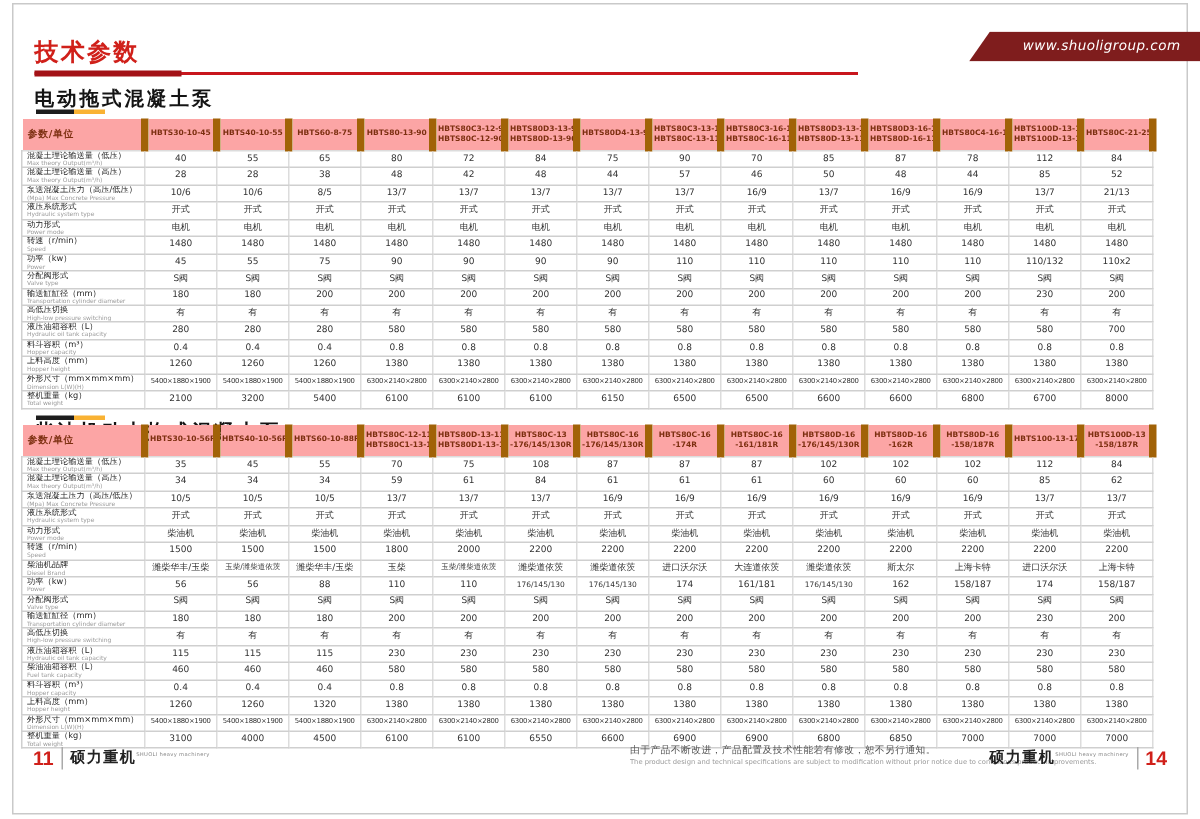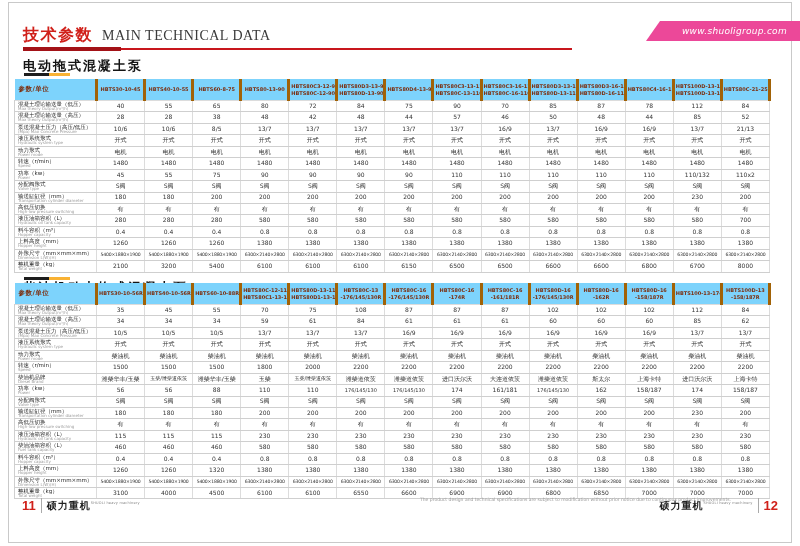--- a/index.html
+++ b/index.html
@@ -1,20 +1,20 @@
 <!DOCTYPE html>
 <html><head>
 <meta charset="utf-8">
 <style>
   html,body{margin:0;padding:0;}
   body{width:800px;height:546px;position:relative;background:#fff;overflow:hidden;
        font-family:"DejaVu Sans","Liberation Sans",sans-serif;}
   .frame{position:absolute;left:8px;right:8px;top:2px;bottom:3px;border:1px solid #c9c9c9;}
   
-  .banner{position:absolute;top:21px;right:0;width:154px;height:20px;background:#ec4899;
+  .banner{position:absolute;top:21px;right:0;width:154px;height:20px;background:#7f1d1d;
           clip-path:polygon(14px 0,100% 0,100% 100%,0 100%);
           display:flex;align-items:center;justify-content:flex-end;padding-right:13px;box-sizing:border-box;}
   .banner span{color:#fff;font-size:9px;font-style:italic;letter-spacing:.3px;}
   
   .title{position:absolute;left:23px;top:25px;display:flex;align-items:baseline;gap:9px;}
   .title .zh{font-size:16px;font-weight:bold;color:#d0201a;letter-spacing:1.5px;}
   .title .en{font-size:14px;color:#3b3b3b;font-family:"Liberation Serif","DejaVu Serif",serif;letter-spacing:.5px;}
   .rule{position:absolute;left:23px;top:48px;width:549px;height:2px;background:#c8161d;}
   .rule-thick{position:absolute;left:23px;top:47px;width:98px;height:4px;background:#a31217;}
   
@@ -23,22 +23,22 @@
   #sec2{top:279px}
   .accent{position:absolute;left:24px;width:46px;height:3px;
           background:linear-gradient(90deg,#1d1d1d 0 55%,#f9b233 55% 100%);}
   #acc1{top:73px}
   #acc2{top:277px}
   
   table.spec{position:absolute;left:14px;width:757px;border-collapse:collapse;table-layout:fixed;
              border-bottom:1px solid #9f9f9f;}
   #table1{top:79px}
   #table2{top:283px}
-  th{background:#7dd3fc;color:#7c2f10;font-weight:bold;font-size:5px;height:21px;padding:0 1px;
-     border-right:3px solid #a16207;vertical-align:middle;line-height:1.25;overflow:hidden;}
+  th{background:#fca5a5;color:#7c2f10;font-weight:bold;font-size:5px;height:21px;padding:0 1px;
+     border-right:5px solid #a16207;vertical-align:middle;line-height:1.25;overflow:hidden;}
   th div{white-space:nowrap;}
   th.param{text-align:left;padding-left:4px;font-size:6.5px;letter-spacing:.5px;}
   td{border:1px solid #dcdcdc;border-bottom:1px solid #cfcfcf;font-size:6px;color:#333;
      text-align:center;padding:0;line-height:1.1;white-space:nowrap;overflow:hidden;}
   #table1 td{height:9px}
   #table2 td{height:9.5px}
   td.sm{font-size:5px;}
   td.tiny{font-size:4.6px;letter-spacing:-.2px;}
   td.lbl{text-align:left;padding-left:3px;border-left:1px solid #cfcfcf;}
   .lz{font-size:5.5px;color:#1f1f1f;white-space:nowrap;overflow:hidden;}
@@ -60,21 +60,20 @@
 <body>
 
 <div class="frame"></div>
 
 <div class="banner">
   <span>www.shuoligroup.com</span>
 </div>
 
 <div class="title">
   <span class="zh">技术参数</span>
-  <span class="en">MAIN TECHNICAL DATA</span>
 </div>
 <div class="rule"></div>
 <div class="rule-thick"></div>
 
 <div class="section-title" id="sec1">电动拖式混凝土泵</div>
 <div class="accent" id="acc1"></div>
 <table class="spec" id="table1">
     <colgroup>
       <col style="width: 82px;">
       <col>
@@ -865,32 +864,33 @@
         <td>6800</td>
         <td>6850</td>
         <td>7000</td>
         <td>7000</td>
         <td>7000</td>
       </tr>
     </tbody>
   </table>
 
 <div class="disclaimer">
+  <div class="dz">由于产品不断改进，产品配置及技术性能若有修改，恕不另行通知。</div>
   <div class="de">The product design and technical specifications are subject to modification without prior notice due to continuous product improvements.</div>
 </div>
 
 <div class="pg pg-left">
   <span class="pg-num">11</span>
   <span class="pg-div"></span>
   <span class="logo-block">
     <span class="logo">硕力重机</span>
     <span class="logo-sub">SHUOLI heavy machinery</span>
   </span>
 </div>
 
 <div class="pg pg-right">
   <span class="logo-block">
     <span class="logo">硕力重机</span>
     <span class="logo-sub">SHUOLI heavy machinery</span>
   </span>
   <span class="pg-div"></span>
-  <span class="pg-num">12</span>
+  <span class="pg-num">14</span>
 </div>
 
 </body></html>

